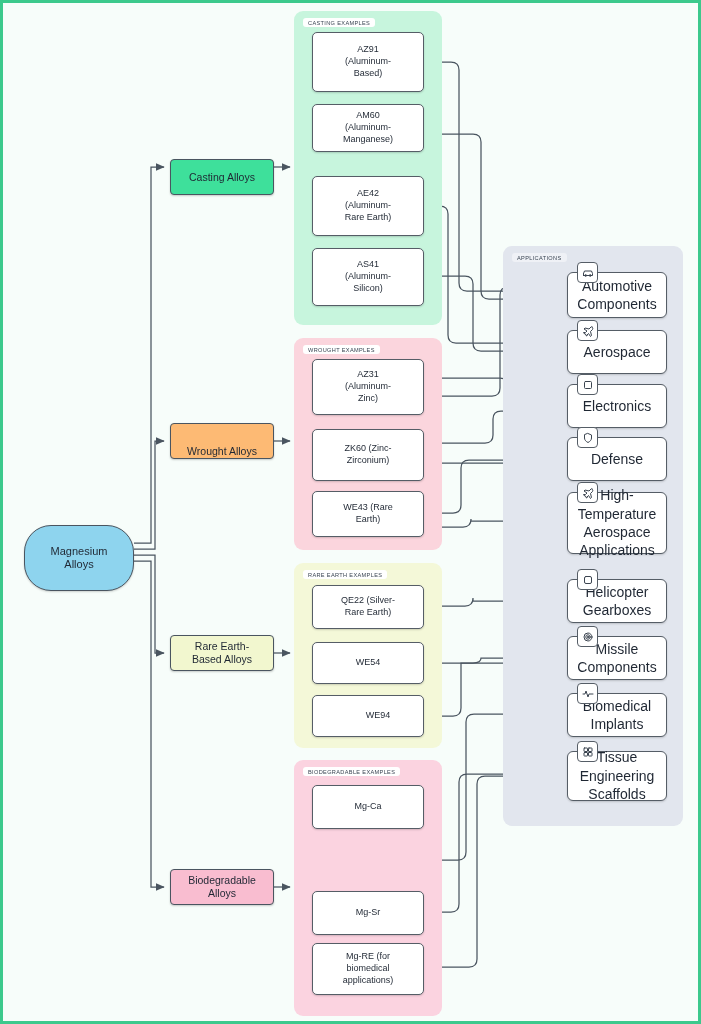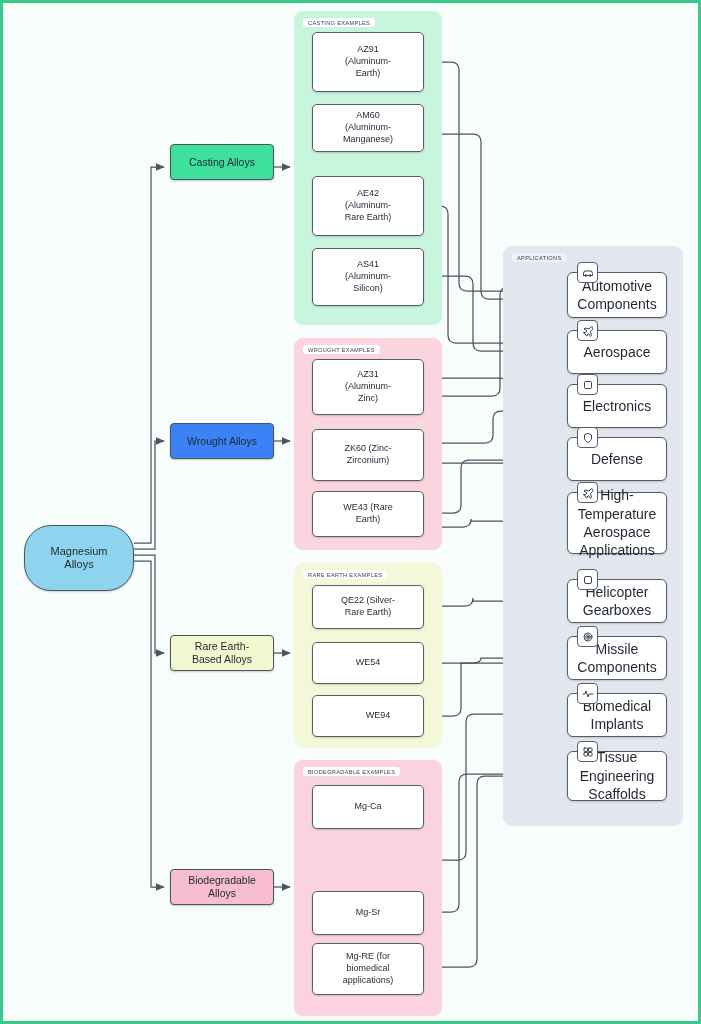--- a/index.html
+++ b/index.html
@@ -25,22 +25,22 @@
   
   .root{
     width:110px;height:66px;left:21px;top:522px;
     background:#8ed4ee;border:1.3px solid #4a5560;border-radius:27px;
     font-size:11px;box-shadow:0 1px 2px rgba(0,0,0,.18);
   }
 
   
   .cat{width:104px;height:36px;border:1.3px solid #4a5560;border-radius:4px;
        font-size:10.5px;box-shadow:0 1px 2px rgba(0,0,0,.2);}
-  .cat.casting{left:167px;top:141px;background:#3ee09b;}
-  .cat.wrought{left:167px;top:420px;background:#3b82f6;}
+  .cat.casting{left:167px;top:156px;background:#3ee09b;}
+  .cat.wrought{left:167px;top:420px;background:#fdba74;align-items:flex-end;}
   .cat.rare{left:167px;top:632px;background:#f2f7cf;}
   .cat.bio{left:167px;top:866px;background:#f9bdd0;}
 
   
   .group{position:absolute;box-sizing:border-box;border-radius:9px;}
   .group .glabel{
     position:absolute;left:9px;top:7px;
     background:#ffffff;border-radius:3px;
     padding:2px 5px 1px 5px;
     font-size:5.6px;letter-spacing:.35px;color:#394452;
@@ -160,21 +160,21 @@
     <span style="white-space:pre-line">Biodegradable
 Alloys</span>
   </div>
 
   <div class="group g-casting">
     <div class="glabel">CASTING EXAMPLES</div>
   </div>
   <div class="item" style="top:29px;height:60px;">
     <span style="white-space:pre-line">AZ91
 (Aluminum-
-Earth)</span>
+Based)</span>
   </div>
   <div class="item" style="top:101px;height:48px;">
     <span style="white-space:pre-line">AM60
 (Aluminum-
 Manganese)</span>
   </div>
   <div class="item" style="top:173px;height:60px;">
     <span style="white-space:pre-line">AE42
 (Aluminum-
 Rare Earth)</span>

